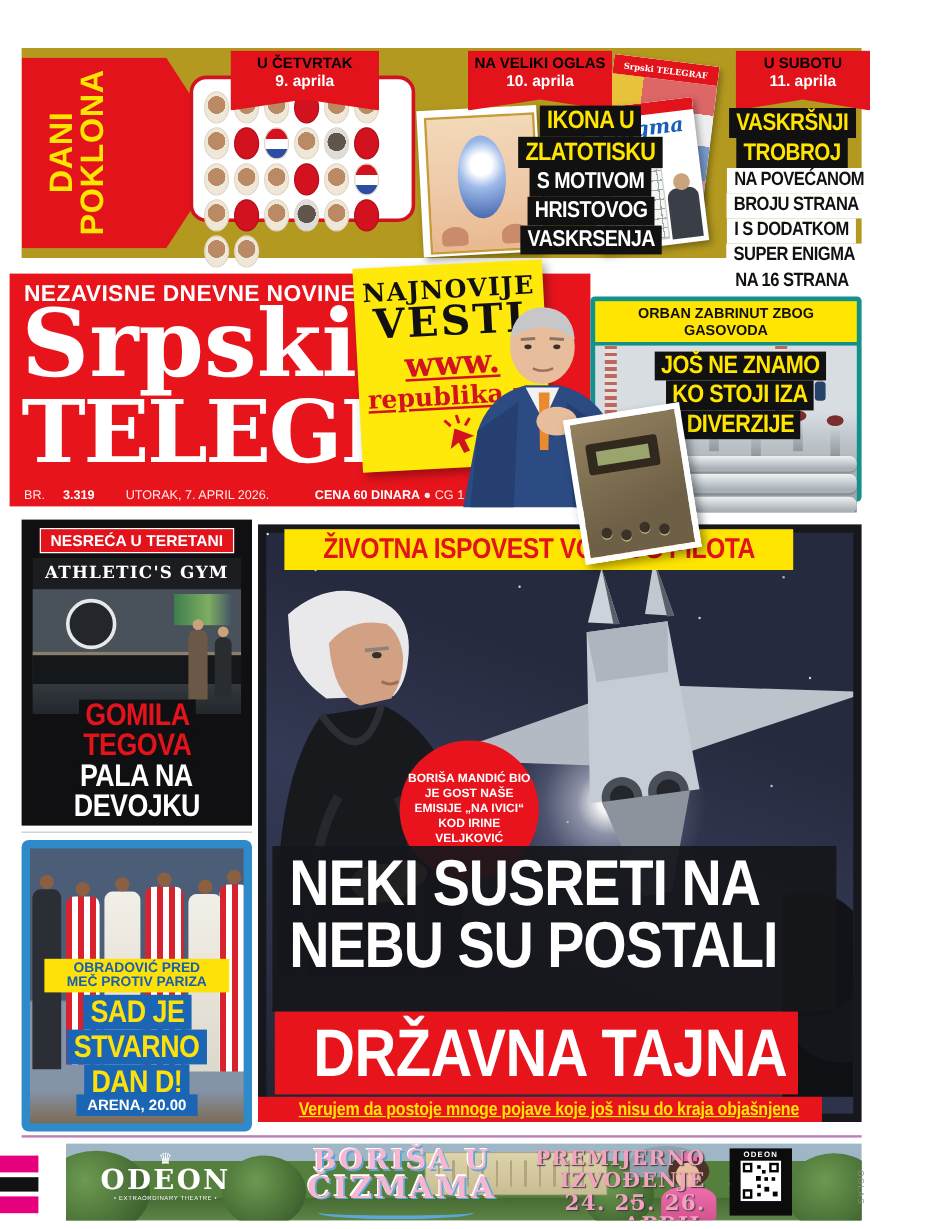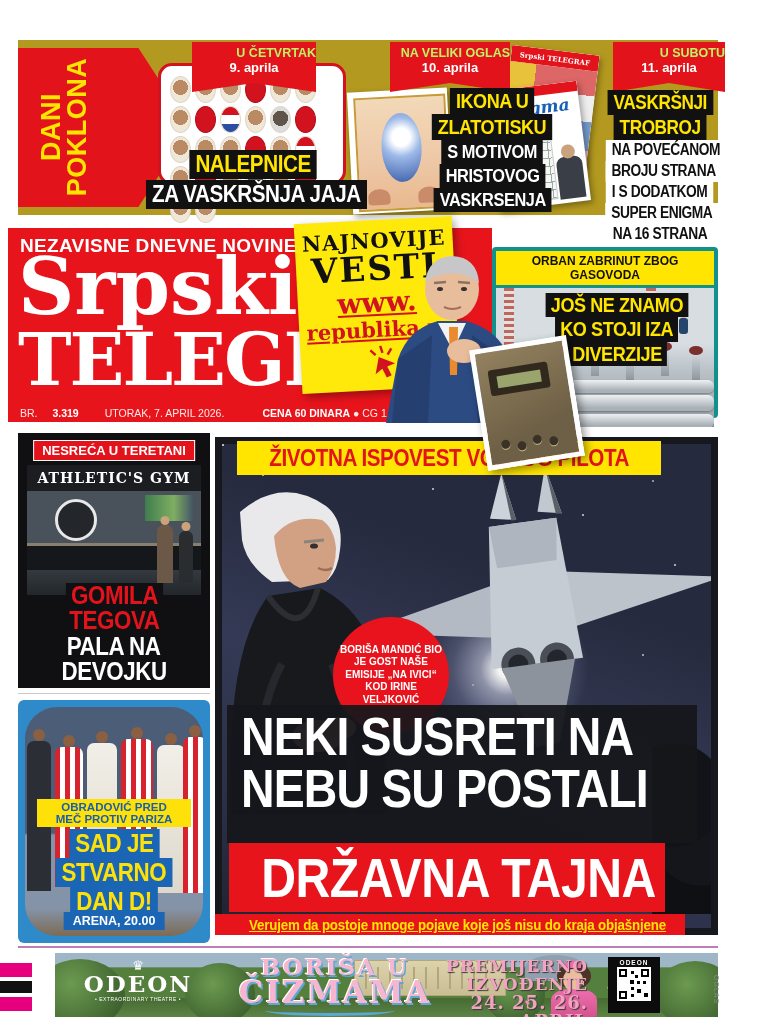--- a/index.html
+++ b/index.html
@@ -10,21 +10,21 @@
   .condL{display:inline-block;transform:scaleX(.86);transform-origin:0 50%;white-space:nowrap;letter-spacing:-1px;}
 
   
   .promo{left:18px;top:40px;width:700px;height:175px;background:#b3991f;}
   .dani-arrow{position:absolute;left:0;top:8px;width:172px;height:159px;background:#e2131b;
      clip-path:polygon(0 0,70% 0,100% 50%,70% 100%,0 100%);}
   .dani-txt{position:absolute;left:-22px;top:46px;width:150px;height:66px;transform:rotate(-90deg);
      color:#ffe500;font-weight:bold;font-size:27px;line-height:.98;text-align:center;letter-spacing:.5px;}
   .ribbon{position:absolute;background:#e2131b;clip-path:polygon(0 0,100% 0,100% 100%,50% 82%,0 100%);
      text-align:center;padding-top:4px;z-index:6;}
-  .ribbon .r1{color:#bef264;font-weight:bold;font-size:12.5px;text-align:right;}
+  .ribbon .r1{color:#000000;font-weight:bold;font-size:12.5px;}
   .ribbon .r2{color:#fff;font-weight:bold;font-size:13px;}
   .stkcard{position:absolute;left:140px;top:23px;width:188px;height:122px;background:#fff;border:3px solid #d31220;
      border-radius:14px;display:flex;flex-wrap:wrap;gap:3px 4px;padding:10px 9px;box-sizing:border-box;z-index:2;}
   .stkcard i{width:19px;height:25px;border-radius:50%;border:1px solid #e0d6c6;
      background:radial-gradient(circle at 50% 42%,#b98a63 0 42%,#efe7d8 43%);}
   .stkcard i:nth-child(4n){background:#d31220;border-color:#b00f1a;}
   .stkcard i:nth-child(9n){background:linear-gradient(180deg,#d31220 34%,#fff 34% 67%,#2b4ea2 67%);}
   .stkcard i:nth-child(11n){background:radial-gradient(circle at 50% 45%,#5f554b 0 45%,#ddd 46%);}
   .chunkstack{position:absolute;text-align:center;z-index:7;line-height:1;}
   .chunkstack div{margin:0 auto;}
@@ -97,21 +97,21 @@
   .gym-tv{position:absolute;right:8px;top:4px;width:48px;height:26px;background:linear-gradient(90deg,#3f7d4e,#7fae62 60%,#456);}
   .gym-counter{position:absolute;left:0;right:0;top:52px;height:24px;background:#15181b;border-top:3px solid #8a7f6e;}
   .fig{position:absolute;border-radius:6px 6px 0 0;}
   .fig::before{content:"";position:absolute;left:50%;top:-9px;transform:translateX(-50%);width:9px;height:9px;border-radius:50%;background:#caa27c;}
   .gym-head{position:absolute;left:0;right:0;text-align:center;line-height:.98;z-index:4;}
   .gym-head span{display:inline-block;background:#101012;padding:0 6px;font-weight:bold;font-size:26px;}
   .gym-head .r{color:#e2131b;}
   .gym-head .w{color:#fff;}
   .divline{left:18px;top:693px;width:192px;height:1px;background:#c9c9c9;}
   .sportblock{left:18px;top:700px;width:192px;height:243px;background:#2e8ac9;border-radius:6px;padding:7px;box-sizing:border-box;}
-  .sportphoto{position:relative;width:100%;height:100%;overflow:hidden;background:linear-gradient(180deg,#4c5d77 0 55%,#8493a7 56% 88%,#7c6b55);border-radius:32px;}
+  .sportphoto{position:relative;width:100%;height:100%;overflow:hidden;background:linear-gradient(180deg,#4c5d77 0 55%,#8493a7 56% 88%,#7c6b55);}
   .player{position:absolute;border-radius:7px 7px 0 0;}
   .player::before{content:"";position:absolute;left:50%;top:-12px;transform:translateX(-50%);width:12px;height:12px;border-radius:50%;background:#8a5f42;}
   .striped{background:repeating-linear-gradient(90deg,#d8232e 0 5px,#fff 5px 10px);}
   .whitejersey{background:linear-gradient(180deg,#f2efe8,#ddd8cc);}
   .coach{background:#2b2e35;}
   .sp-kicker{position:absolute;left:50%;top:92px;transform:translateX(-50%);width:150px;text-align:center;
      background:#ffe10a;color:#1a5fae;font-weight:bold;font-size:11.5px;line-height:1.05;padding:2px 2px;z-index:4;}
   .sp-head{position:absolute;left:0;right:0;top:122px;text-align:center;line-height:1;z-index:4;}
   .sp-head span{display:inline-block;background:#1a66b4;color:#ffe10a;font-weight:bold;font-size:26px;padding:1px 7px 2px;}
   .sp-foot{position:absolute;left:50%;bottom:6px;transform:translateX(-50%);background:#1a66b4;color:#fff;
@@ -160,21 +160,21 @@
   .dome{position:absolute;left:470px;top:2px;width:60px;height:26px;border-radius:50% 50% 0 0;background:#8fa0ae;}
   .treeblob{position:absolute;border-radius:50%;background:radial-gradient(circle at 40% 35%,#6b9a50,#3f632f 75%);}
   .odeon{position:absolute;left:28px;top:6px;width:110px;text-align:center;color:#fff;z-index:3;}
   .odeon .crown{font-size:13px;line-height:1;}
   .odeon .nm{font-family:"DejaVu Serif",serif;font-weight:bold;font-size:23px;letter-spacing:2px;line-height:1;}
   .odeon .sub{font-size:5px;letter-spacing:.5px;margin-top:1px;}
   .adtitle{position:absolute;left:180px;top:3px;width:200px;text-align:center;z-index:3;
      font-family:"DejaVu Serif",serif;font-weight:bold;color:#f6b6cf;line-height:.95;
      text-shadow:1.5px 1.5px 0 #5aa8d8,-1px -1px 0 #ffffff;}
   .adtitle .t1{font-size:23px;letter-spacing:2px;}
-  .adtitle .t2{font-size:31px;letter-spacing:2px;}
+  .adtitle .t2{font-size:25px;letter-spacing:2px;}
   .swash{position:absolute;left:210px;top:52px;width:130px;height:8px;border-bottom:3px solid #5aa8d8;border-radius:0 0 60% 60%;z-index:3;}
   .premiere{position:absolute;right:130px;top:5px;width:180px;text-align:right;z-index:3;
      font-family:"DejaVu Serif",serif;font-weight:bold;color:#f2a3c0;line-height:1.05;text-shadow:1px 1px 1px #3a3a3a;}
   .premiere .p1{font-size:17px;letter-spacing:1px;}
   .premiere .p3{font-size:18px;letter-spacing:1px;}
   .actress{position:absolute;left:490px;top:6px;width:60px;height:58px;z-index:2;}
   .act-face{position:absolute;left:18px;top:10px;width:20px;height:22px;border-radius:50%;background:#e9bd9d;}
   .act-hair{position:absolute;left:12px;top:4px;width:34px;height:26px;border-radius:50%;background:#4e3226;z-index:-1;}
   .act-crown{position:absolute;left:20px;top:0px;width:16px;height:9px;background:#ef6fae;clip-path:polygon(0 100%,0 20%,25% 60%,50% 0,75% 60%,100% 20%,100% 100%);}
   .act-dress{position:absolute;left:6px;top:30px;width:46px;height:28px;border-radius:40% 40% 10% 10%;background:linear-gradient(180deg,#ef6fae,#d4538f);}
@@ -220,24 +220,20 @@
         <i></i>
         <i></i>
         <i></i>
         <i></i>
         <i></i>
         <i></i>
     </div>
     <div class="ribbon" style="left:174px;top:2px;width:124px;height:46px;">
       <div class="r1">U ČETVRTAK</div>
       <div class="r2">9. aprila</div>
-    </div>
-    <div class="chunkstack" style="left:110px;top:110px;width:250px;font-size:24px;">
-      <div class="chY"><span class="cond">NALEPNICE</span></div>
-      <div class="chW" style="margin-top:1px;"><span class="cond">ZA VASKRŠNJA JAJA</span></div>
     </div>
 
     <div class="iconcard">
       <div class="iconinner">
         <div class="mandorla"></div>
         <div class="kneel" style="left:8px;"></div>
         <div class="kneel" style="right:8px;"></div>
       </div>
     </div>
     <div class="ribbon" style="left:372px;top:2px;width:120px;height:46px;">

